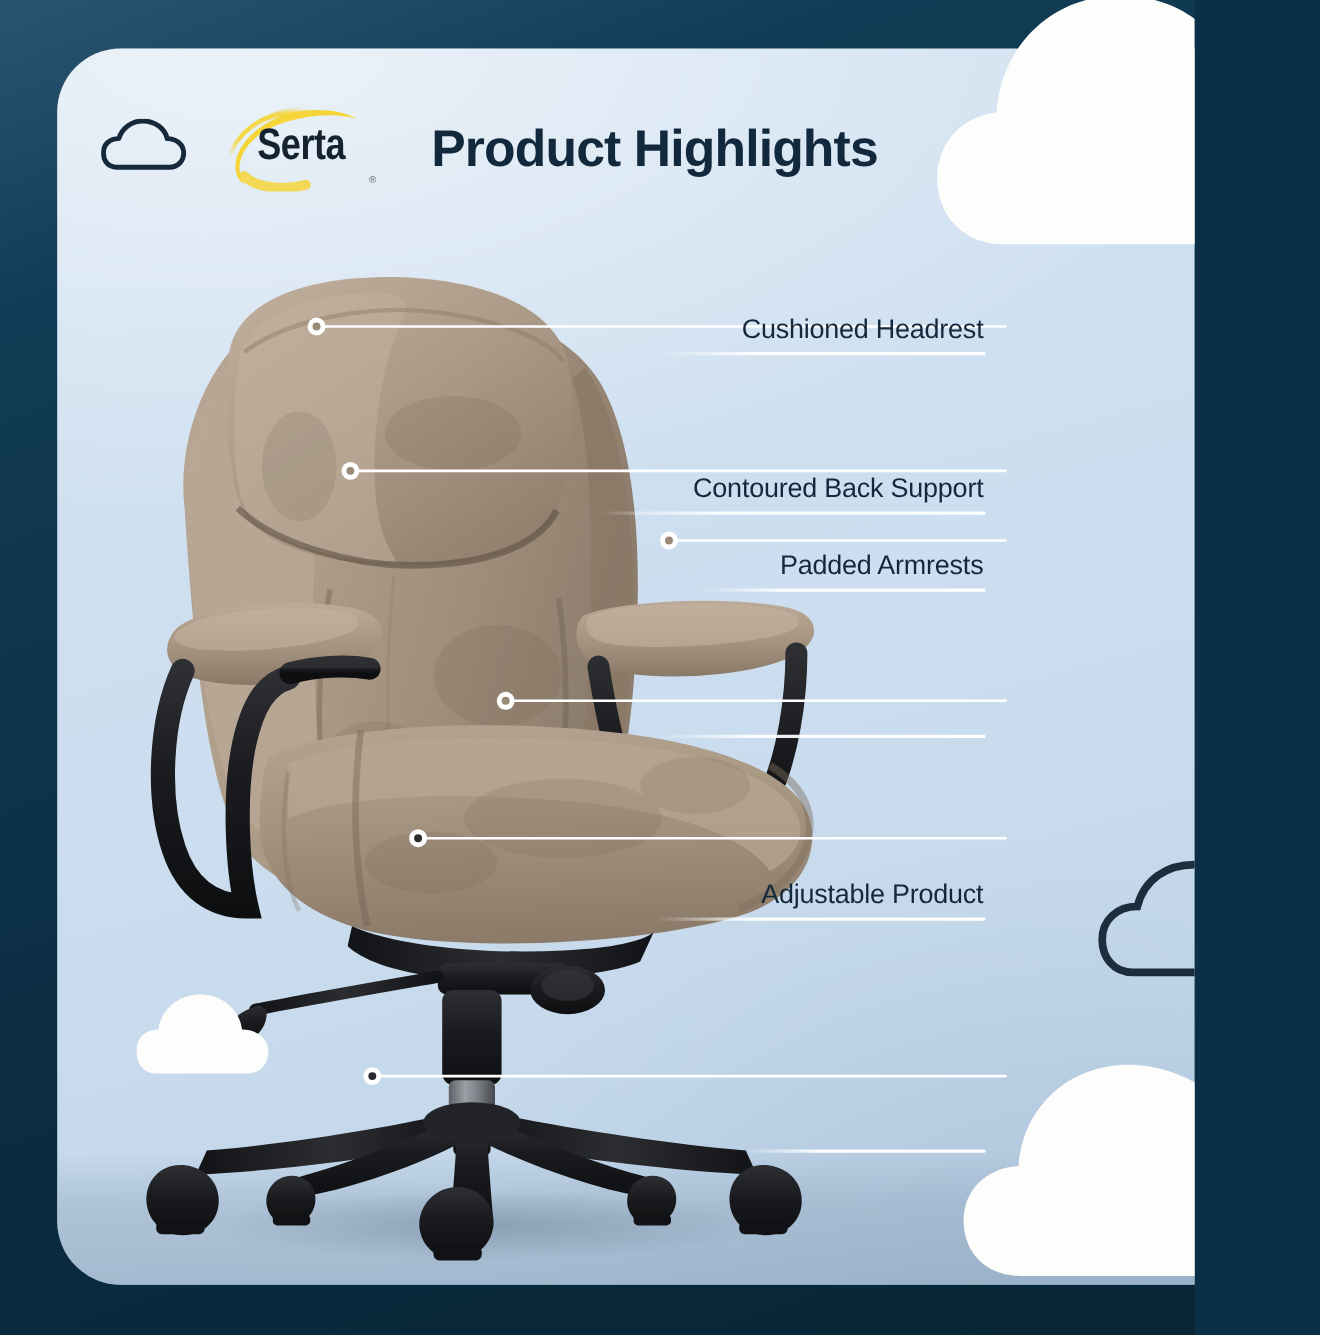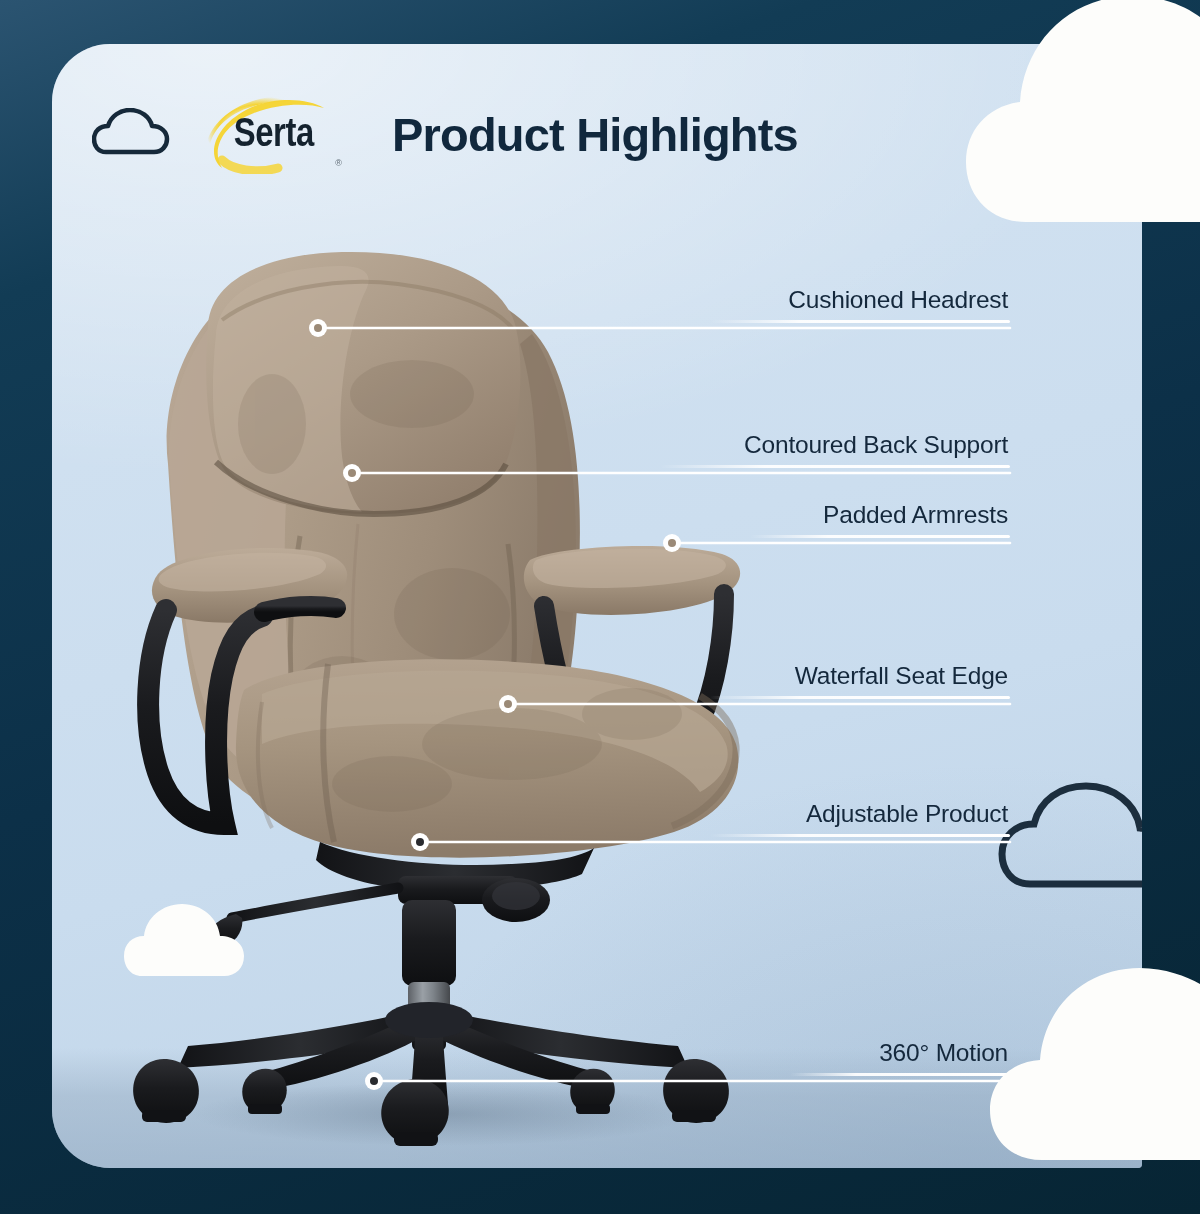--- a/index.html
+++ b/index.html
@@ -3,21 +3,21 @@
 <meta charset="utf-8">
 <title>Product Highlights</title>
 <style>
   html, body {
     margin: 0;
     padding: 0;
     background: #0b2f47;
   }
   #stage {
     position: relative;
-    width: 1200px;
+    width: 1086px;
     height: 1214px;
     overflow: hidden;
     font-family: "Liberation Sans", sans-serif;
     background: linear-gradient(135deg, #123c55 0%, #0b2f47 45%, #072333 100%);
   }
 
   
   .backdrop {
     position: absolute;
     inset: 0;
@@ -405,31 +405,29 @@
     <div class="callout-label">Padded Armrests</div>
     <div class="callout-rule"></div>
   </div>
 
   <div class="callout" style="right:190px; top:431px; width:350px;">
     <div class="callout-label">Contoured Back Support</div>
     <div class="callout-rule"></div>
   </div>
 
   <div class="callout" style="right:190px; top:662px; width:300px;">
-    <div class="callout-label">Waterfall Seat Edge</div>
     <div class="callout-rule"></div>
   </div>
 
   <div class="callout" style="right:190px; top:800px; width:300px;">
     <div class="callout-label">Adjustable Product</div>
     <div class="callout-rule"></div>
   </div>
 
   <div class="callout" style="right:190px; top:1039px; width:220px;">
-    <div class="callout-label">360° Motion</div>
     <div class="callout-rule"></div>
   </div>
 
   <svg class="cloud-solid cloud-tr" viewBox="0 0 252 250">
     <path d="M64,248 C28,248 4,222 4,188 C4,156 26,132 58,128
              C62,68 108,22 170,22 C226,22 252,56 252,56 L252,248 Z" fill="#fdfdfb"></path>
   </svg>
 
   <svg class="cloud-solid cloud-br" viewBox="0 0 232 196">
     <path d="M56,194 C24,194 4,172 4,144 C4,116 24,96 54,94

